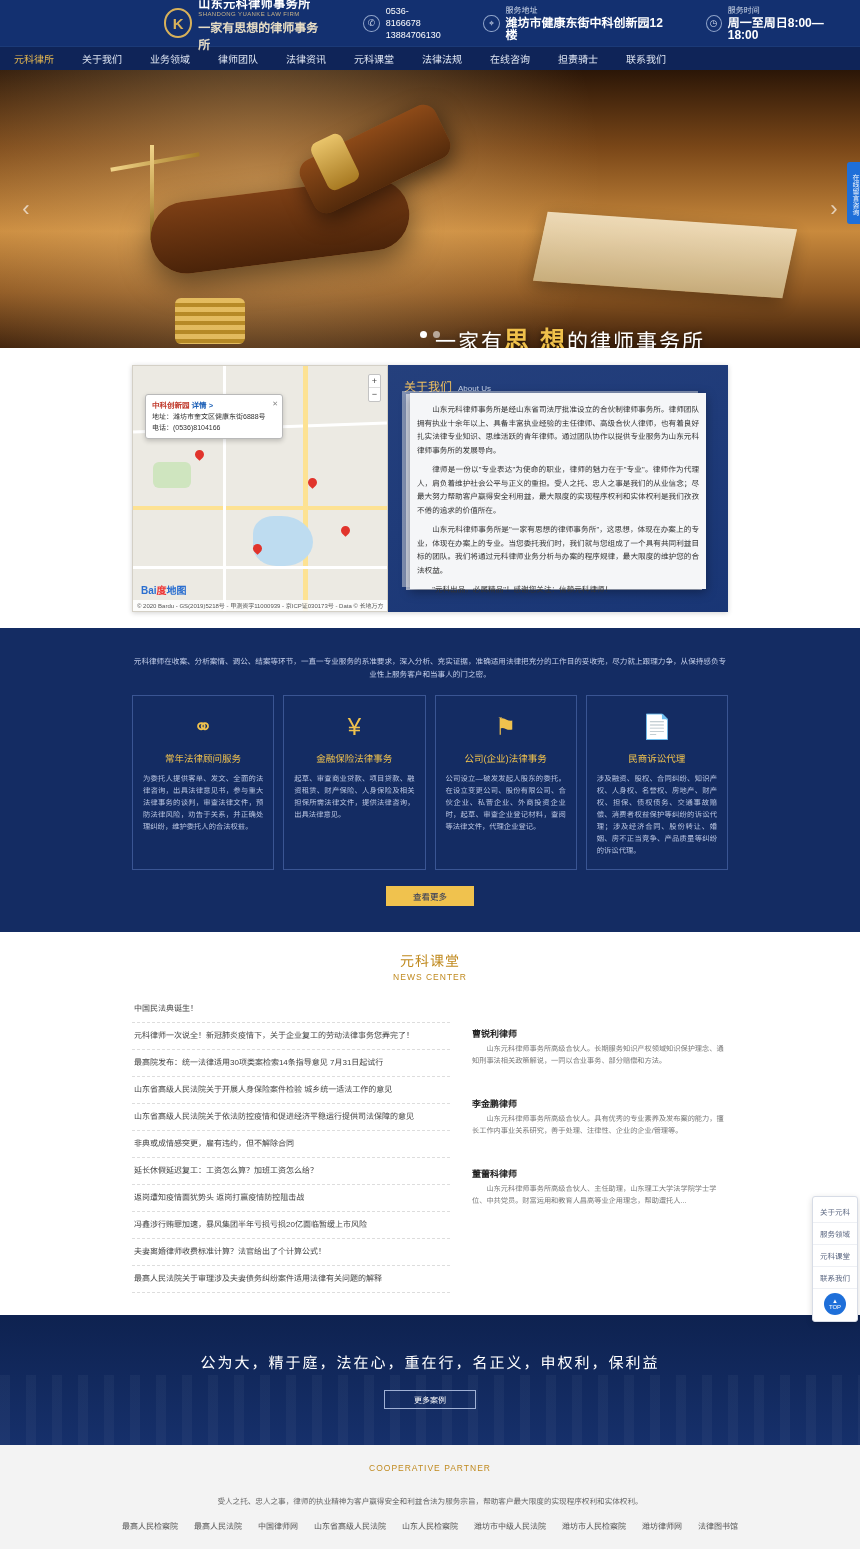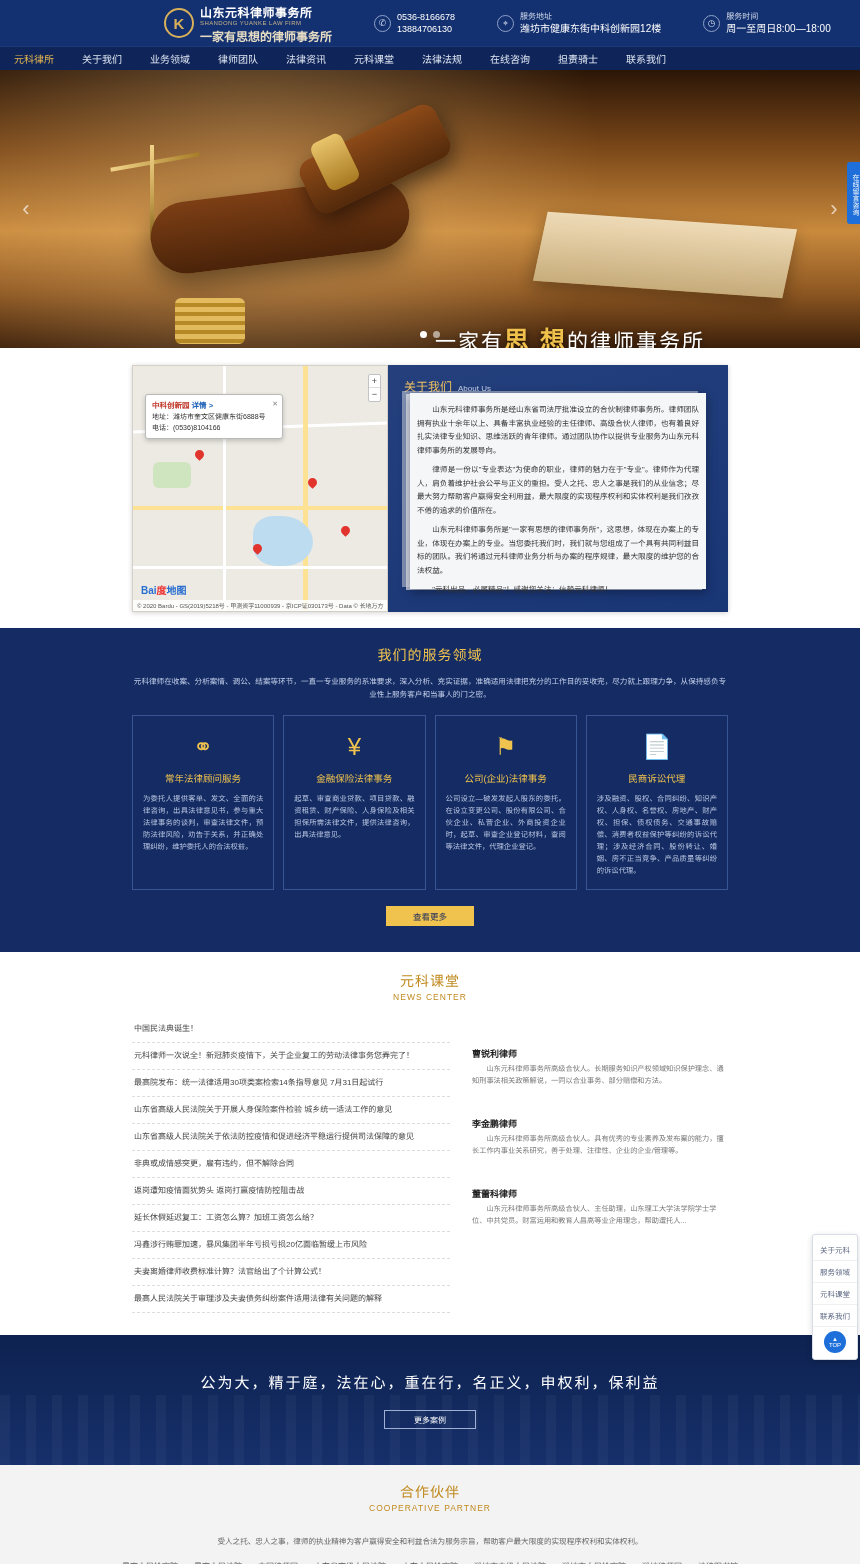--- a/index.html
+++ b/index.html
@@ -32,21 +32,21 @@
   .logo-text .l2 { font-size: 6px; color: #c9b489; letter-spacing: .4px; }
   .logo-text .l3 { font-size: 12px; color: #e6dcc4; margin-top: 1px; font-weight: bold; }
 
   .info-group { display: flex; align-items: center; gap: 6px; margin-left: 42px; }
   .ico-circle {
     width: 17px; height: 17px; border-radius: 50%;
     border: 1px solid #8fa3c9; color: #cfd9ec;
     font-size: 9px; display: flex; align-items: center; justify-content: center;
   }
   .info-lines .a { font-size: 8px; color: #cdd7e8; line-height: 12px; }
-  .info-lines .b { font-size: 10px; color: #fff; line-height: 12px; }
+  .info-lines .b { font-size: 12px; color: #fff; line-height: 12px; font-weight: bold; }
   .phone-lines .a, .phone-lines .b { font-size: 9px; color: #fff; line-height: 12px; }
 
   
   .nav {
     background: #0f2458;
     height: 24px;
     display: flex;
     align-items: stretch;
     justify-content: flex-start;
     border-top: 1px solid #1b3a78;
@@ -249,21 +249,21 @@
   
   .partners { background: #f3f3f3; padding: 16px 0 18px; text-align: center; }
   .partners .sec-title .cn { color: #c08a1f; }
   .partners .sec-title .en { color: #c08a1f; }
   .partners .desc { width: 596px; margin: 22px auto 0; font-size: 7.6px; color: #666; line-height: 13px; }
   .partner-links { width: 640px; margin: 12px auto 0; display: flex; flex-wrap: wrap; justify-content: center; gap: 16px; }
   .partner-links a { font-size: 8px; color: #555; text-decoration: none; cursor: pointer; }
 
   
   .floater {
-    position: absolute; right: 2px; top: 1234px; width: 46px;
+    position: absolute; right: 2px; top: 1196px; width: 46px;
     background: #fff; border: 1px solid #d7dce6; border-radius: 3px;
     box-shadow: 0 2px 6px rgba(0,0,0,.15); padding: 4px 0; text-align: center;
   }
   .floater div.item { font-size: 7.5px; color: #5a6680; padding: 5px 0; border-bottom: 1px solid #eef0f4; cursor: pointer; }
   .floater div.item:last-of-type { border-bottom: 0; }
   .floater .top-btn {
     width: 22px; height: 22px; margin: 4px auto 2px; border-radius: 50%;
     background: #1e6fd9; color: #fff; font-size: 6px;
     display: flex; align-items: center; justify-content: center; flex-direction: column; cursor: pointer;
   }
@@ -395,23 +395,20 @@
           <p>山东元科律师事务所是经山东省司法厅批准设立的合伙制律师事务所。律师团队拥有执业十余年以上、具备丰富执业经验的主任律师、高级合伙人律师，也有着良好扎实法律专业知识、思维活跃的青年律师。通过团队协作以提供专业服务为山东元科律师事务所的发展导向。</p>
           <p>律师是一份以"专业表达"为使命的职业，律师的魅力在于"专业"。律师作为代理人，肩负着维护社会公平与正义的重担。受人之托、忠人之事是我们的从业信念；尽最大努力帮助客户赢得安全利用益，最大限度的实现程序权利和实体权利是我们孜孜不倦的追求的价值所在。</p>
           <p>山东元科律师事务所是"一家有思想的律师事务所"，这思想，体现在办案上的专业，体现在办案上的专业。当您委托我们时，我们就与您组成了一个具有共同利益目标的团队。我们将通过元科律师业务分析与办案的程序规律，最大限度的维护您的合法权益。</p>
           <p>"元科出品，必属精品"！感谢您关注：信赖元科律师！</p>
         </div>
       </div>
     </div>
   </div>
 
   <div class="services">
-    <div class="sec-title">
-      <div class="cn">我们的服务领域</div>
-    </div>
     <div class="intro">元科律师在收案、分析案情、调公、结案等环节，一直一专业服务的系准要求，深入分析、充实证据，准确适用法律把充分的工作目的妥收完，尽力就上跟理力争，从保持感负专业性上服务客户和当事人的门之密。</div>
 
     <div class="cards">
       <div class="card">
         <div class="ico">⚭</div>
         <div class="ct">常年法律顾问服务</div>
         <div class="cd">为委托人提供客单、发文、全面的法律咨询，出具法律意见书，参与重大法律事务的谈判，审查法律文件，预防法律风险，劝告于关系，并正确处理纠纷，维护委托人的合法权益。</div>
       </div>
       <div class="card">
         <div class="ico">¥</div>
@@ -439,22 +436,22 @@
       <div class="en">NEWS CENTER</div>
     </div>
     <div class="news-body">
       <ul class="news-list">
         <li>中国民法典诞生！</li>
         <li>元科律师一次说全！新冠肺炎疫情下，关于企业复工的劳动法律事务您弄完了！</li>
         <li>最高院发布：统一法律适用30项类案检索14条指导意见 7月31日起试行</li>
         <li>山东省高级人民法院关于开展人身保险案件检验 城乡统一适法工作的意见</li>
         <li>山东省高级人民法院关于依法防控疫情和促进经济平稳运行提供司法保障的意见</li>
         <li>非典或成情感突更，雇有违约，但不解除合同</li>
+        <li>延长休假延迟复工：工资怎么算？加班工资怎么给？</li>
         <li>返岗遭知疫情面犹势头 返岗打赢疫情防控阻击战</li>
-        <li>延长休假延迟复工：工资怎么算？加班工资怎么给？</li>
         <li>冯鑫涉行贿罪加速，暴风集团半年亏损亏损20亿面临暂缓上市风险</li>
         <li>夫妻离婚律师收费标准计算？法官给出了个计算公式！</li>
         <li>最高人民法院关于审理涉及夫妻债务纠纷案件适用法律有关问题的解释</li>
       </ul>
       <div class="lawyers">
         <div class="lawyer">
           <div class="nm">曹锐利律师</div>
           <div class="ds">山东元科律师事务所高级合伙人。长期服务知识产权领域知识保护理念、通知刑事法相关政策解说，一同以合业事务、部分赔偿和方法。</div>
         </div>
         <div class="lawyer">
@@ -470,21 +467,20 @@
   </div>
 
   <div class="slogan">
     <div class="bldg"></div>
     <div class="txt">公为大，精于庭，法在心，重在行，名正义，申权利，保利益</div>
     <div class="btn">更多案例</div>
   </div>
 
   <div class="partners">
     <div class="sec-title">
-      <div class="cn">合作伙伴</div>
       <div class="en">COOPERATIVE PARTNER</div>
     </div>
     <div class="desc">受人之托、忠人之事，律师的执业精神为客户赢得安全和利益合法为服务宗旨，帮助客户最大限度的实现程序权利和实体权利。</div>
     <div class="partner-links">
       <a>最高人民检察院</a>
       <a>最高人民法院</a>
       <a>中国律师网</a>
       <a>山东省高级人民法院</a>
       <a>山东人民检察院</a>
       <a>潍坊市中级人民法院</a>

